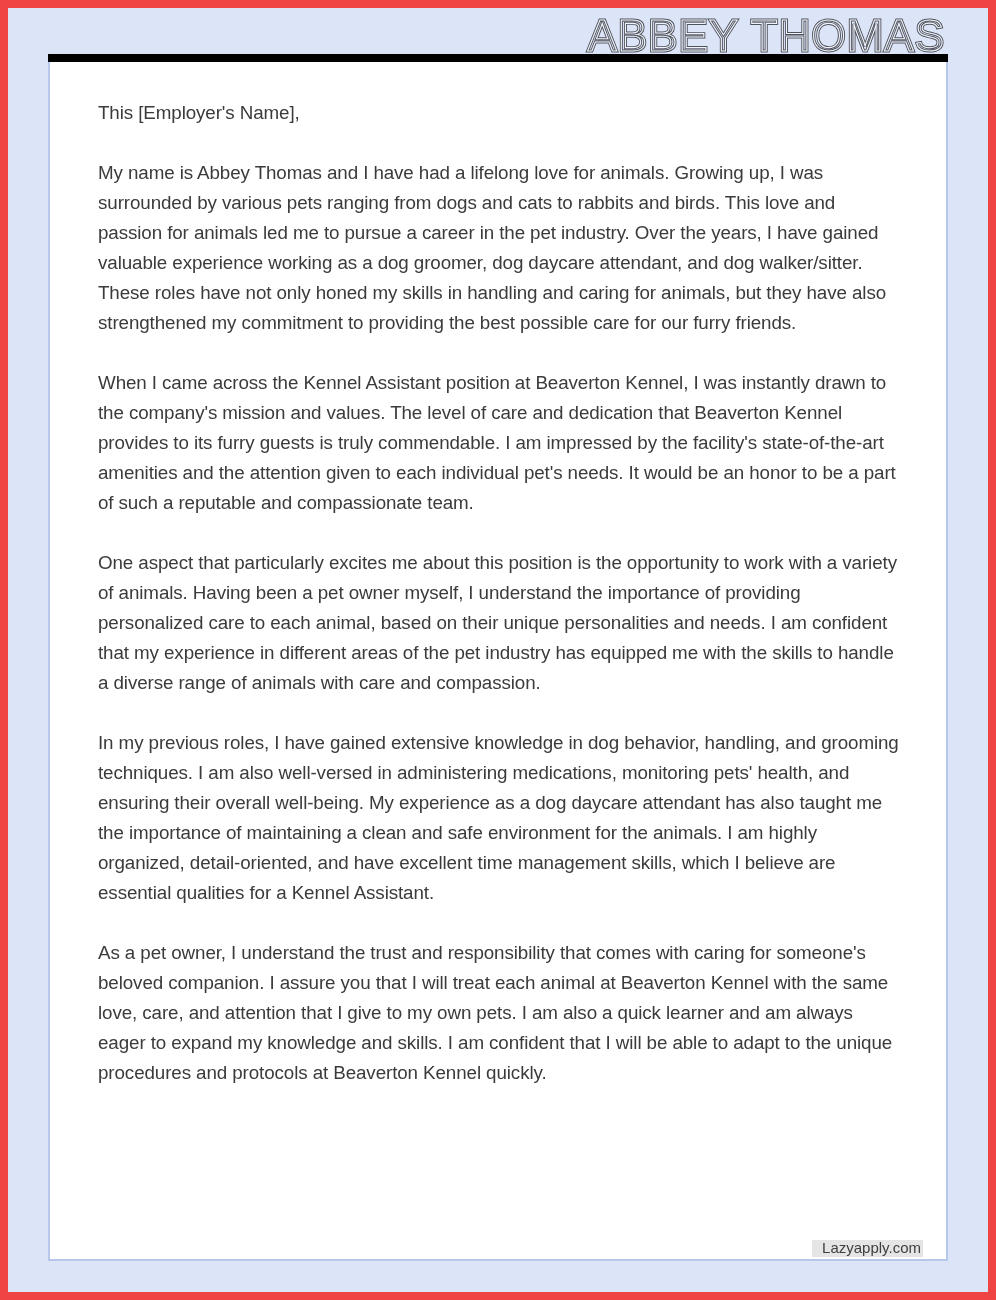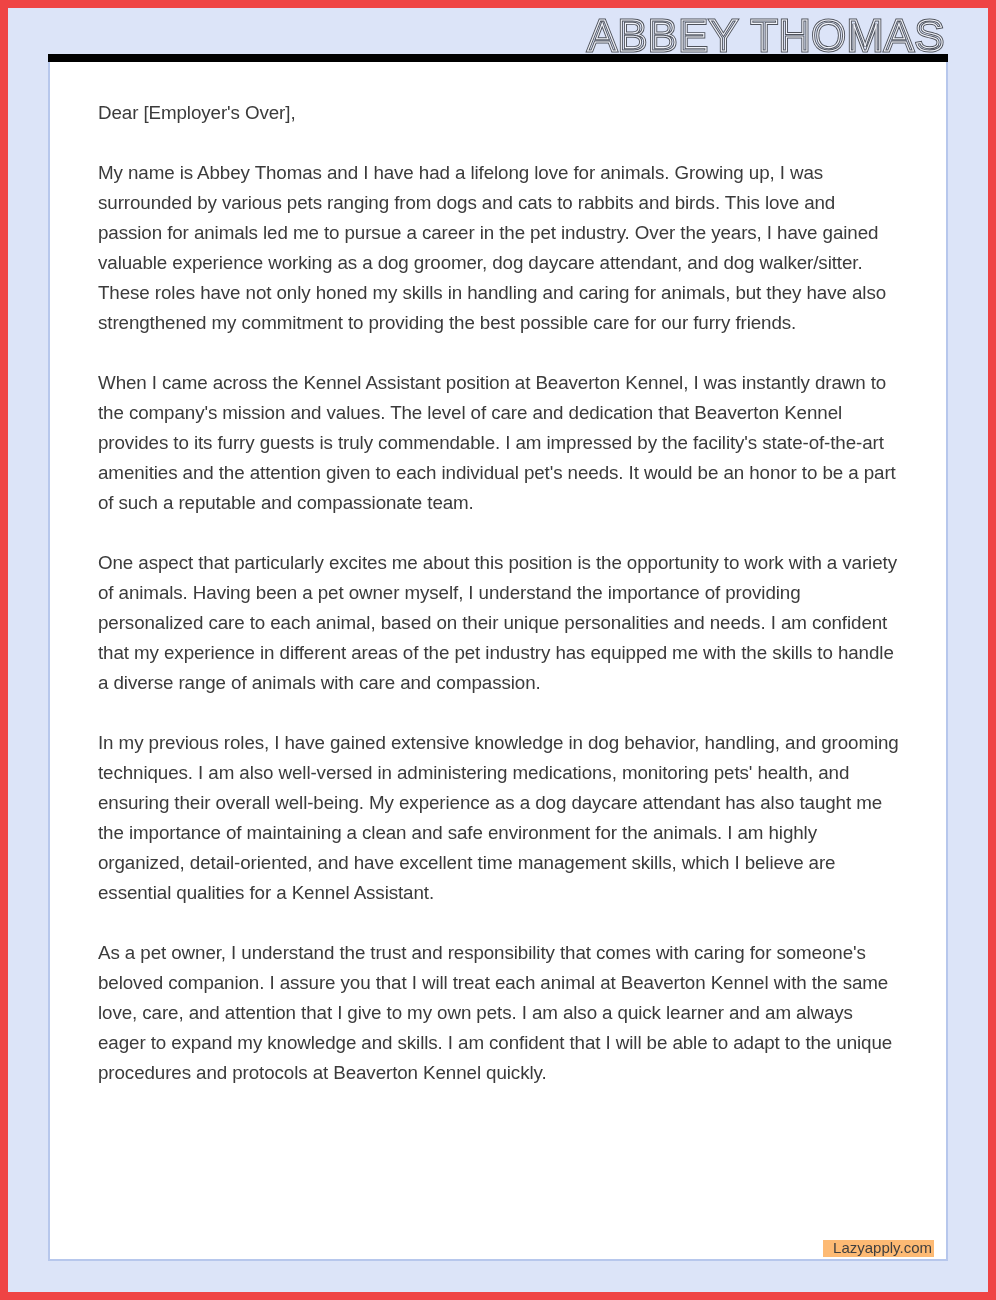--- a/index.html
+++ b/index.html
@@ -59,44 +59,44 @@
     width: 802px;
     font-size: 18.8px;
     line-height: 30px;
     color: #3b3b3b;
     letter-spacing: -0.1px;
   }
   .letter p { margin: 0 0 30px 0; }
   .letter p:last-child { margin-bottom: 8px; }
   .watermark {
     position: absolute;
-    right: 12px;
+    right: 23px;
     bottom: 2px;
     font-size: 15px;
     color: #3f3f3f;
-    background: #fdba74;
+    background: #e5e5e5;
     padding: 0 2px 1px 10px;
     line-height: 16px;
   }
 </style>
 </head>
 <body>
 
 <div class="page">
 
   <div class="header-name-wrap">
     <div class="name-layer name-outer">ABBEY THOMAS</div>
     <div class="name-layer name-inner">ABBEY THOMAS</div>
   </div>
 
   <div class="top-rule"></div>
 
   <div class="card">
     <div class="letter">
-      <p>Dear [Employer's Over],</p>
+      <p>This [Employer's Name],</p>
       <p>My name is Abbey Thomas and I have had a lifelong love for animals. Growing up, I was surrounded by various pets ranging from dogs and cats to rabbits and birds. This love and passion for animals led me to pursue a career in the pet industry. Over the years, I have gained valuable experience working as a dog groomer, dog daycare attendant, and dog walker/sitter. These roles have not only honed my skills in handling and caring for animals, but they have also strengthened my commitment to providing the best possible care for our furry friends.</p>
       <p>When I came across the Kennel Assistant position at Beaverton Kennel, I was instantly drawn to the company's mission and values. The level of care and dedication that Beaverton Kennel provides to its furry guests is truly commendable. I am impressed by the facility's state-of-the-art amenities and the attention given to each individual pet's needs. It would be an honor to be a part of such a reputable and compassionate team.</p>
       <p>One aspect that particularly excites me about this position is the opportunity to work with a variety of animals. Having been a pet owner myself, I understand the importance of providing personalized care to each animal, based on their unique personalities and needs. I am confident that my experience in different areas of the pet industry has equipped me with the skills to handle a diverse range of animals with care and compassion.</p>
       <p>In my previous roles, I have gained extensive knowledge in dog behavior, handling, and grooming techniques. I am also well-versed in administering medications, monitoring pets' health, and ensuring their overall well-being. My experience as a dog daycare attendant has also taught me the importance of maintaining a clean and safe environment for the animals. I am highly organized, detail-oriented, and have excellent time management skills, which I believe are essential qualities for a Kennel Assistant.</p>
       <p>As a pet owner, I understand the trust and responsibility that comes with caring for someone's beloved companion. I assure you that I will treat each animal at Beaverton Kennel with the same love, care, and attention that I give to my own pets. I am also a quick learner and am always eager to expand my knowledge and skills. I am confident that I will be able to adapt to the unique procedures and protocols at Beaverton Kennel quickly.</p>
     </div>
     <div class="watermark">Lazyapply.com</div>
   </div>
 
 </div>

